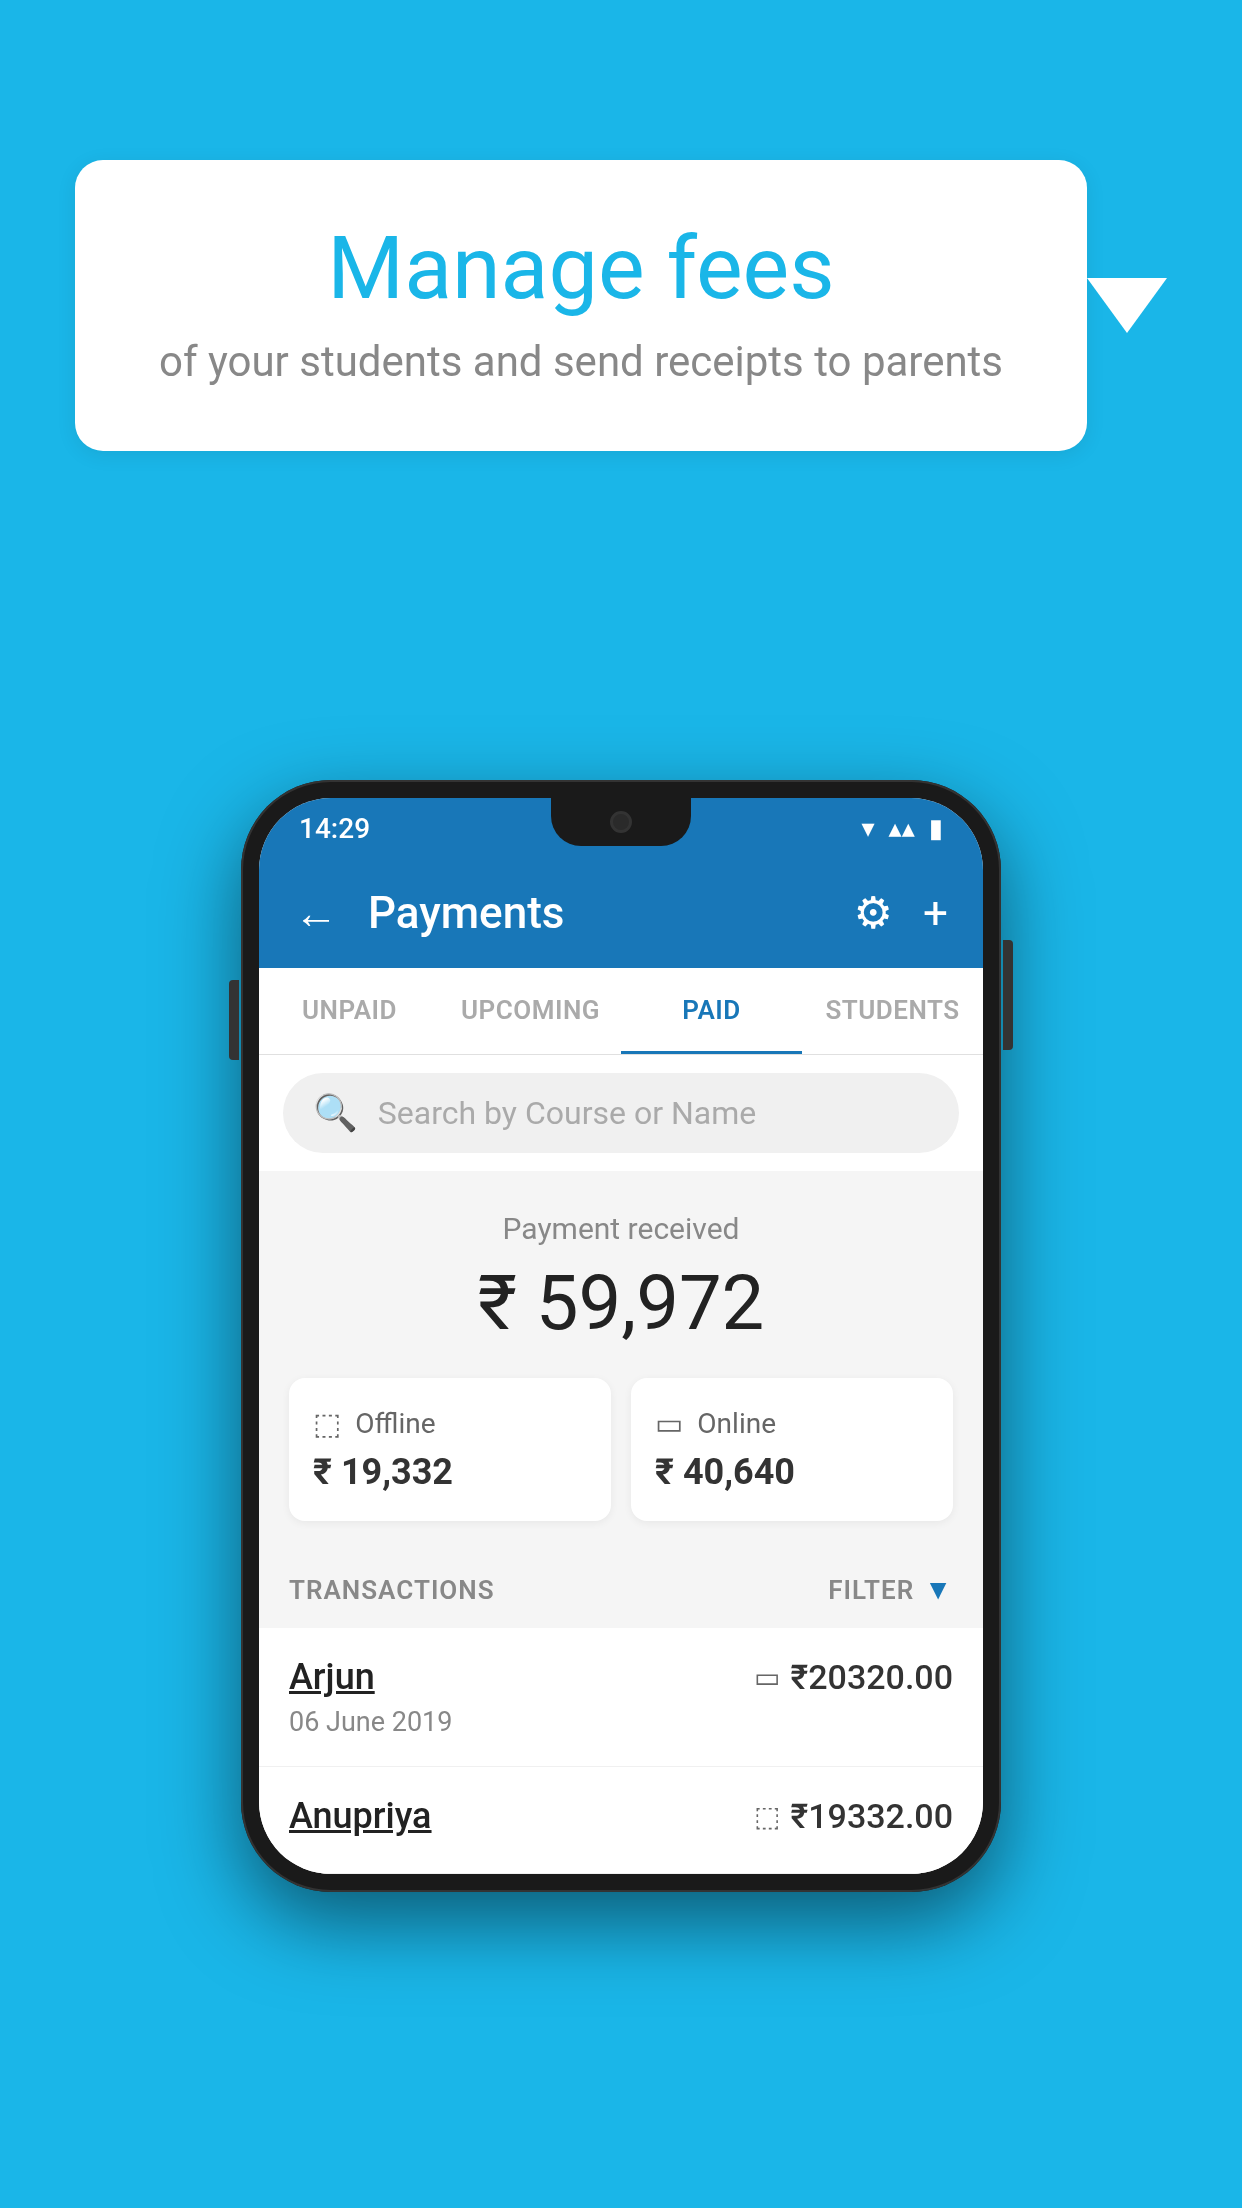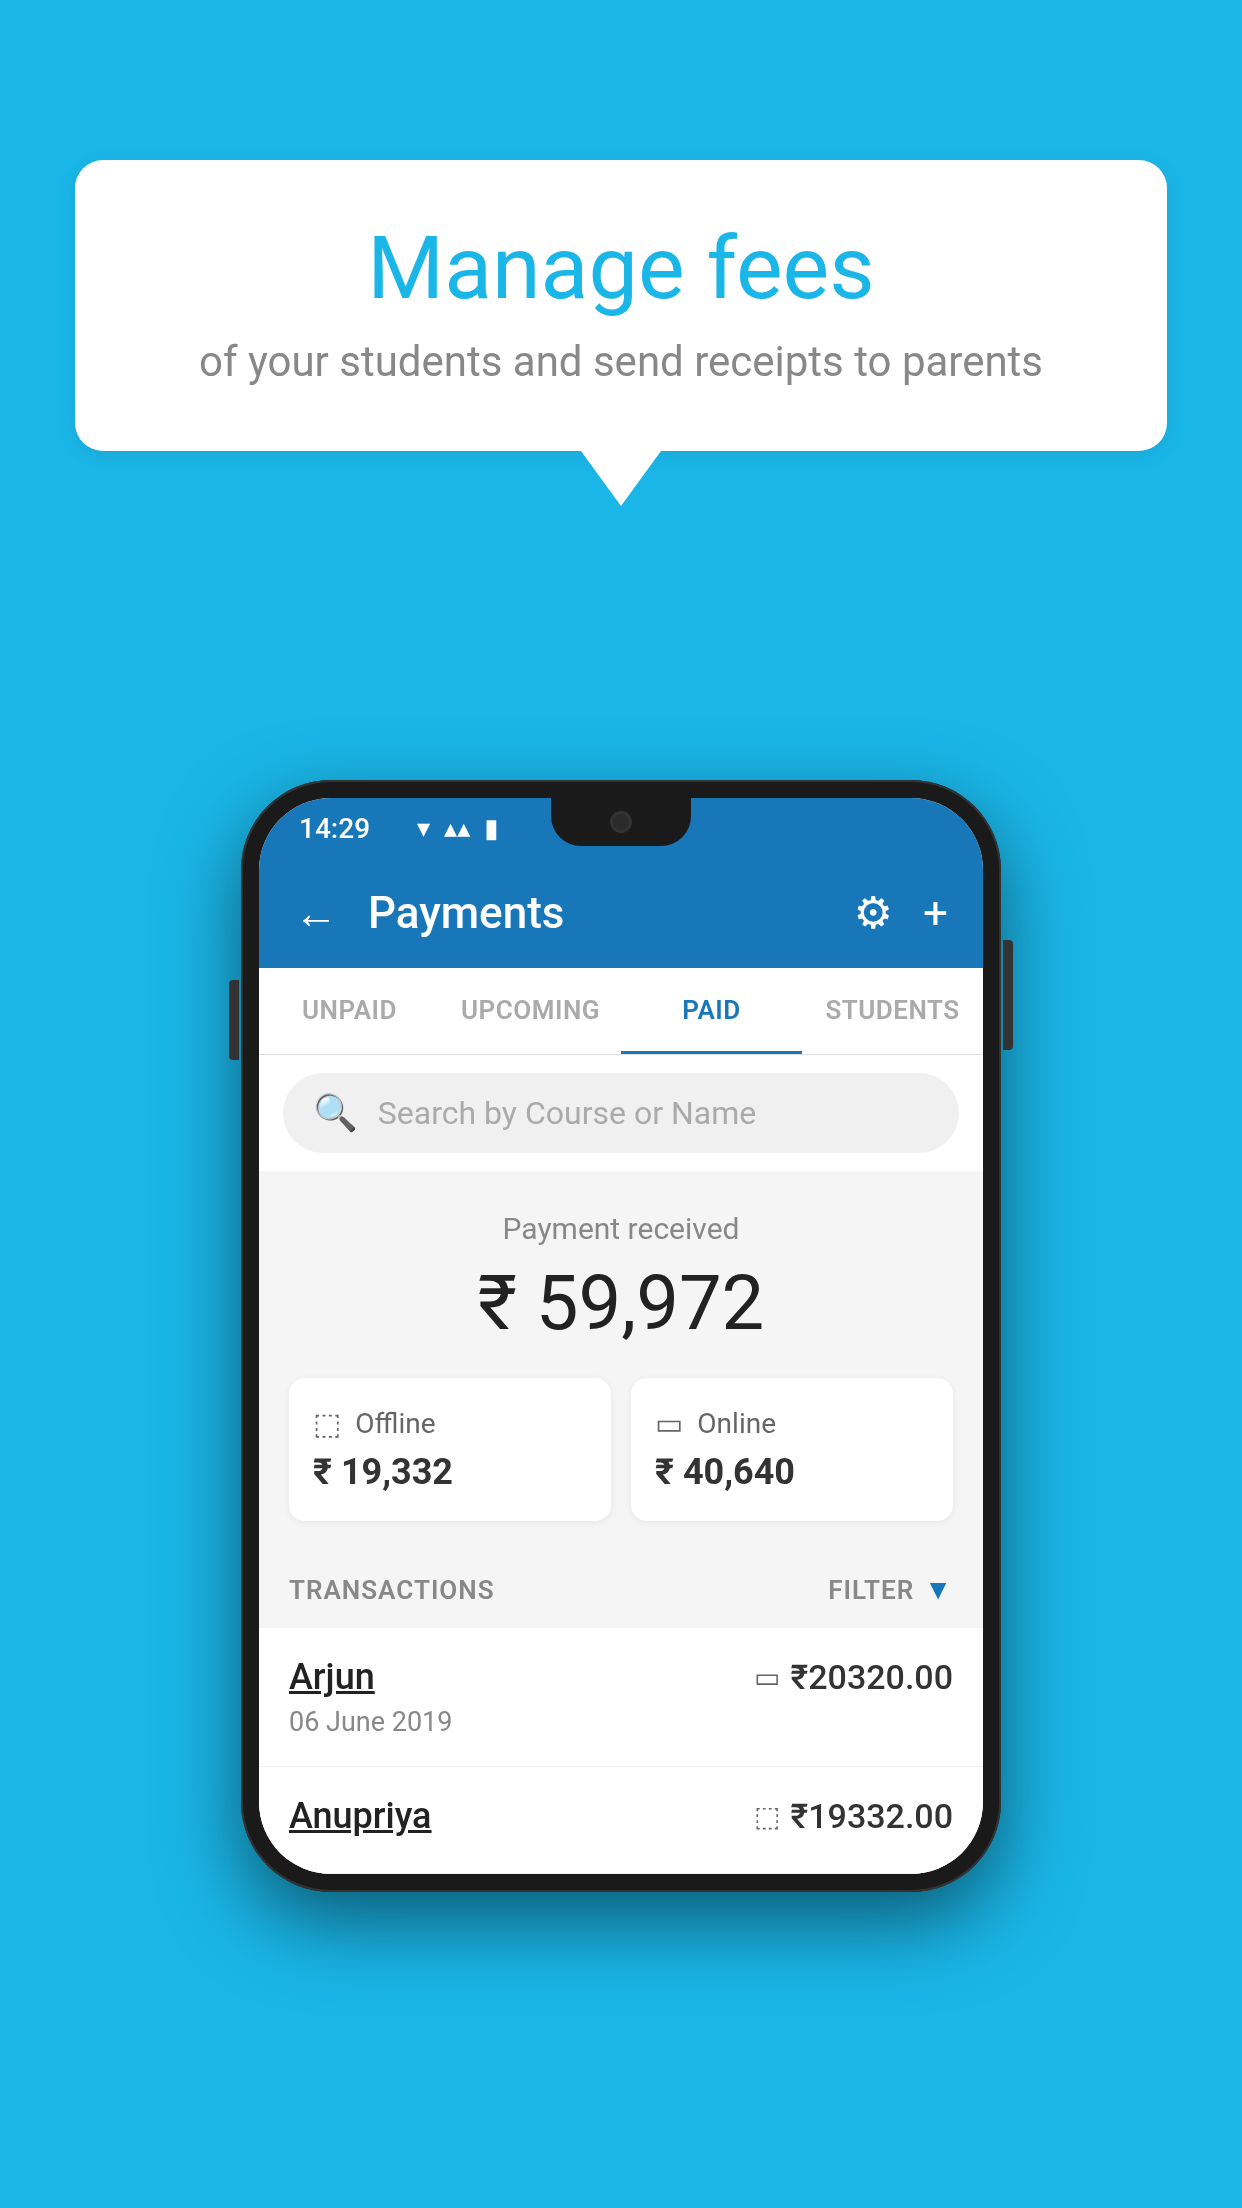--- a/index.html
+++ b/index.html
@@ -13,21 +13,21 @@
       position: relative;
     }
 
     
     .speech-bubble-wrapper {
       position: absolute;
       top: 160px;
       left: 75px;
       right: 75px;
       display: flex;
-      flex-direction: column;
+      flex-direction: row;
       align-items: center;
     }
 
     .speech-bubble {
       background: white;
       border-radius: 28px;
       padding: 60px 80px 65px;
       text-align: center;
       width: 100%;
       box-shadow: 0 4px 20px rgba(0,0,0,0.08);
@@ -79,24 +79,23 @@
       overflow: hidden;
       position: relative;
     }
 
     
     .status-bar {
       background: #1877b8;
       height: 60px;
       display: flex;
       align-items: center;
-      justify-content: flex-start;
+      justify-content: space-between;
       padding: 0 40px;
       position: relative;
-      gap: 47px;
     }
 
     .status-time {
       color: white;
       font-size: 28px;
       font-weight: 500;
     }
 
     .status-icons {
       display: flex;

